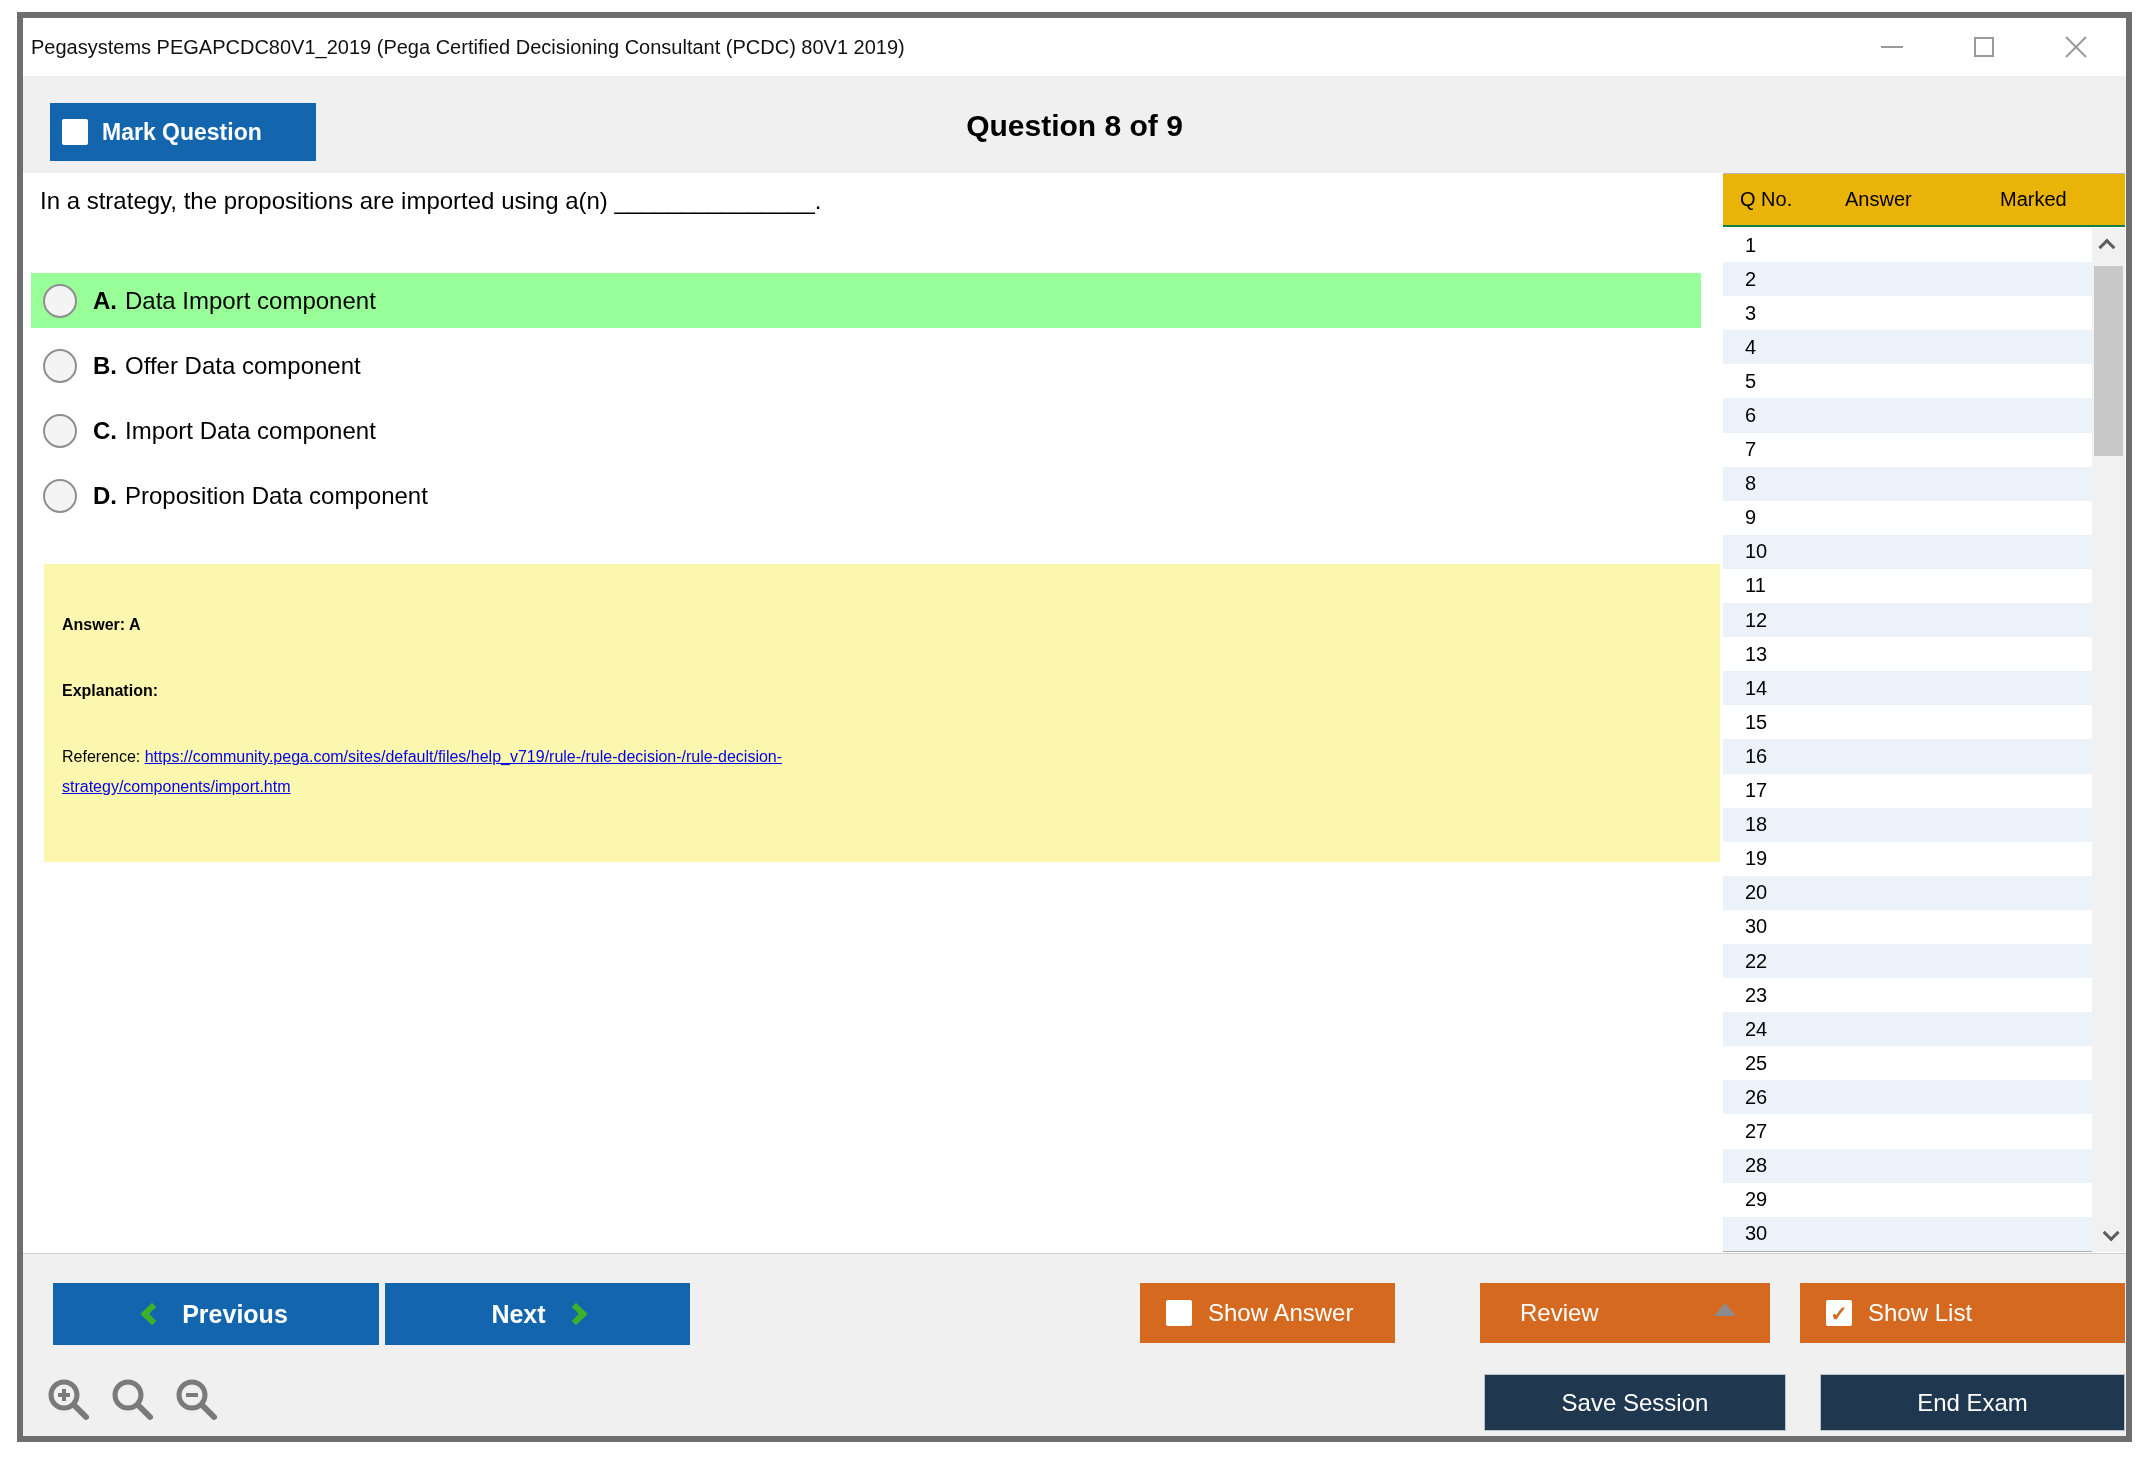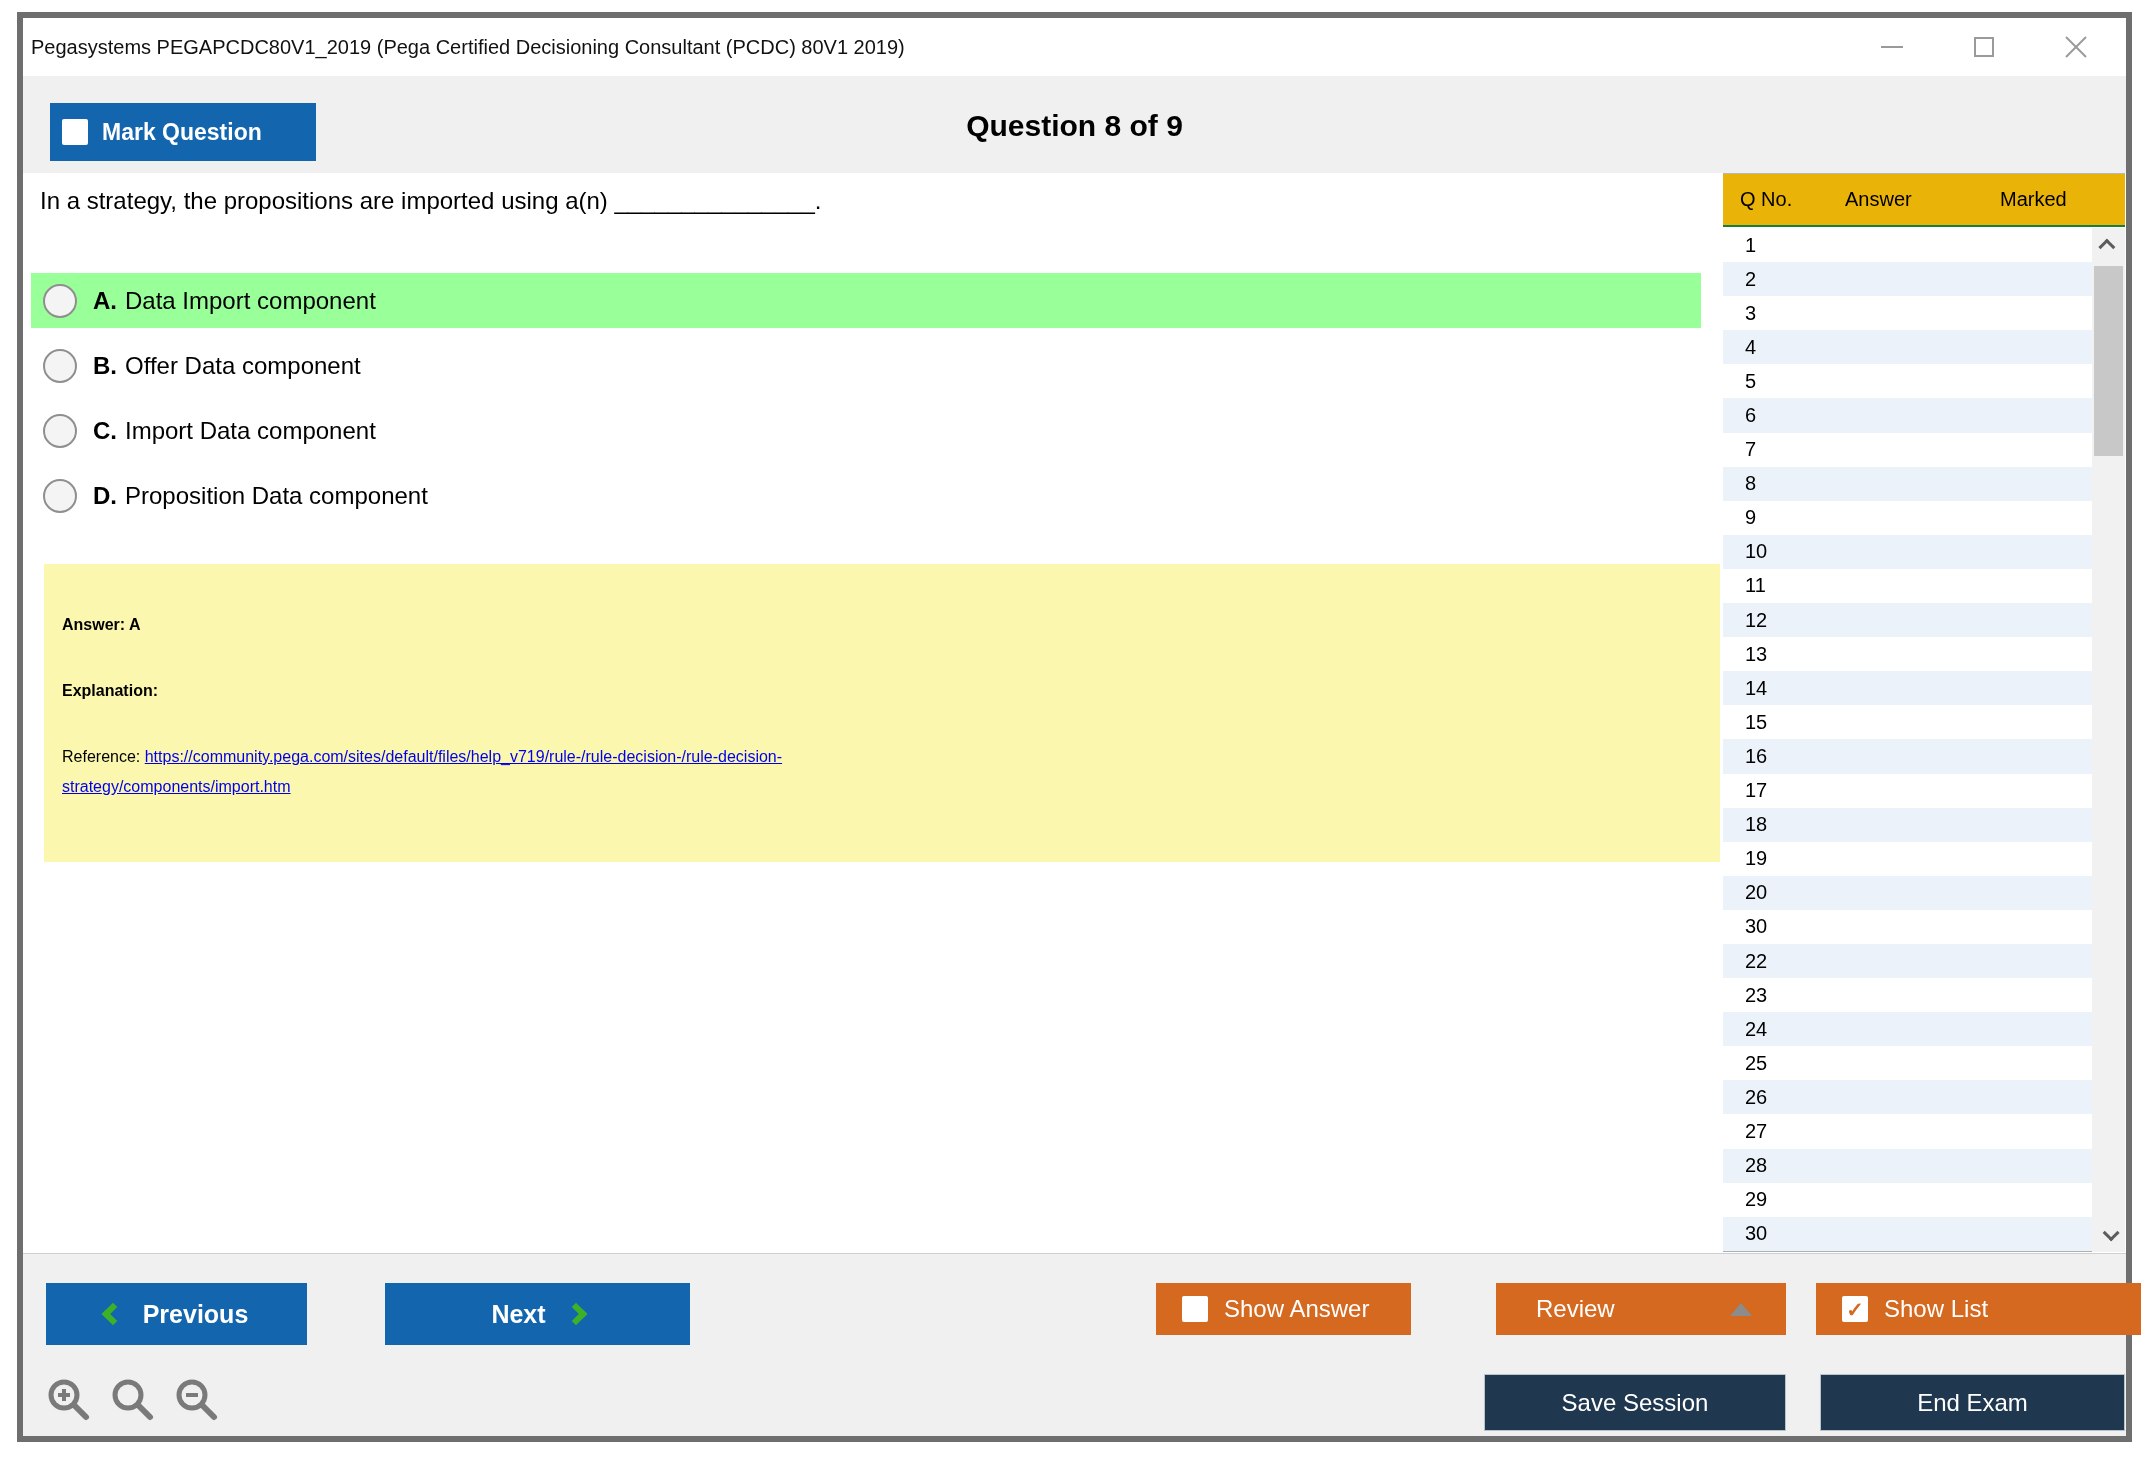--- a/index.html
+++ b/index.html
@@ -58,23 +58,23 @@
   .sb-arrow.up{top:0;}
   .sb-arrow.down{bottom:0;}
   .chev{width:12px;height:12px;border-left:3px solid #5c5c5c;border-top:3px solid #5c5c5c;}
   .chev.up{transform:rotate(45deg) translateY(3px);}
   .chev.down{transform:rotate(225deg) translateY(3px);}
   .sb-thumb{position:absolute;left:2px;top:38px;width:29px;height:190px;background:#C8C8C8;}
   
   .footer{position:relative;height:183px;background:var(--band-gray);border-top:1px solid #cfcfcf;}
   .btn{position:absolute;display:flex;align-items:center;color:#fff;cursor:default;}
   .btn-blue{background:var(--accent-blue);height:62px;top:29px;justify-content:center;font-weight:bold;font-size:25px;}
-  .btn-orange{background:var(--accent-orange);height:52px;top:29px;font-size:24px;margin-left:16px;}
+  .btn-orange{background:var(--accent-orange);height:60px;top:29px;font-size:24px;}
   .btn-navy{background:var(--accent-navy);height:57px;top:120px;justify-content:center;font-size:24px;border:1px solid #b9c2c9;}
-  .prev{left:23px;width:261px;text-align:center;}
+  .prev{left:30px;width:326px;text-align:center;}
   .next{left:362px;width:305px;}
   .show-answer{left:1117px;width:255px;padding-left:26px;}
   .review{left:1457px;width:290px;padding-left:40px;}
   .show-list{left:1777px;width:325px;padding-left:26px;}
   .save-session{left:1461px;width:302px;}
   .end-exam{left:1797px;width:305px;}
   .btn-orange .label{margin-left:16px;}
   .chev-green{width:16px;height:16px;border-left:6px solid var(--chevron-green);border-bottom:6px solid var(--chevron-green);flex:0 0 auto;}
   .chev-left{transform:rotate(45deg);margin-right:22px;}
   .chev-right{transform:rotate(225deg);margin-left:22px;}

